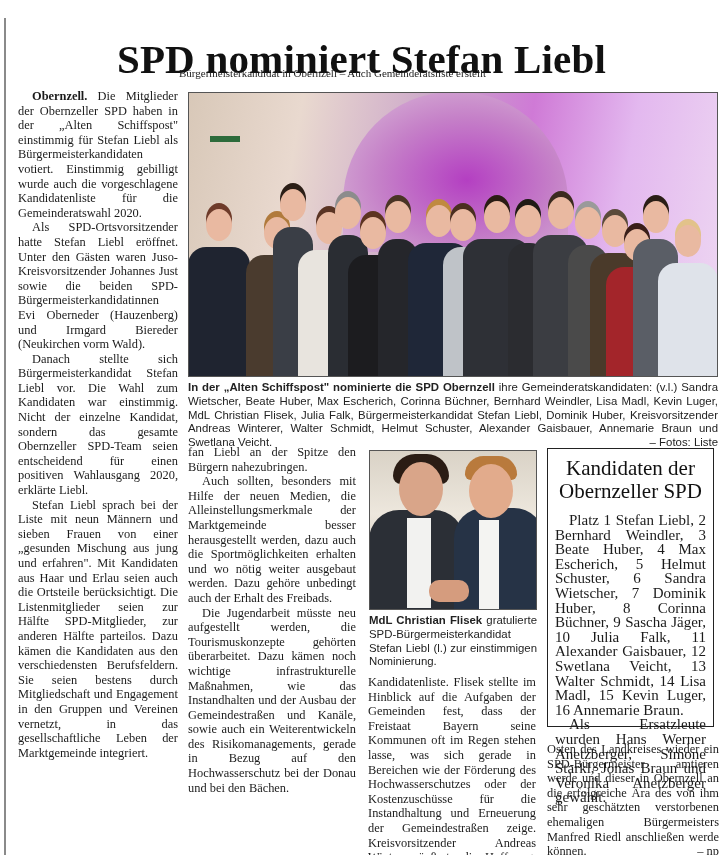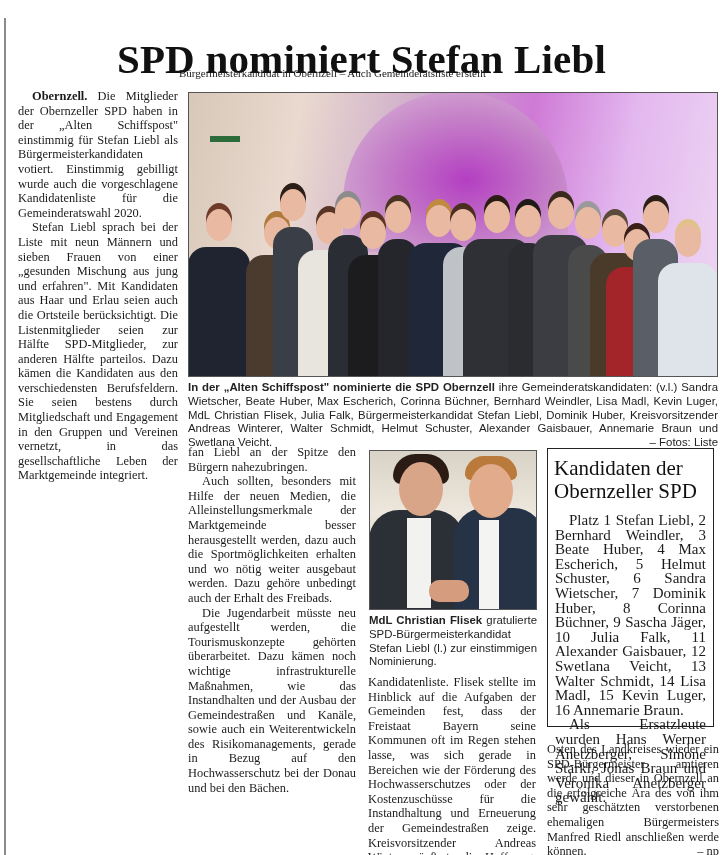--- a/index.html
+++ b/index.html
@@ -52,38 +52,40 @@
   .photo-small .shirt1 { position: absolute; left: 38px; top: 68px; width: 24px; height: 90px; background: #f2f2f0; }
   .photo-small .shirt2 { position: absolute; left: 110px; top: 70px; width: 20px; height: 90px; background: #f4f4f2; }
   .photo-small .hands { position: absolute; left: 60px; top: 130px; width: 40px; height: 22px; background: #d59c7e; border-radius: 10px; }
 
   .caption-small { position: absolute; left: 369px; top: 614px; width: 168px;
                    font-family: "Liberation Sans", sans-serif; font-size: 11.4px; line-height: 13.8px; color: #222;
                    text-align: justify; }
 
   .infobox { position: absolute; left: 547px; top: 448px; width: 165px; height: 277px;
              border: 1.5px solid #222; padding: 0 0 0 0; }
-  .infobox .box-title { margin: 8px 6px 10px 6px; 
+  .infobox .box-title { margin: 8px 6px 10px 6px; text-align: center;
                         font-family: "Liberation Serif", serif; font-size: 21px; line-height: 23px; color: #111; }
   .infobox .box-body { margin: 0 7px; font-family: "Liberation Serif", serif; font-size: 15px; line-height: 14.6px;
                        text-align: justify; color: #1b1b1b; }
   .infobox .box-body p { margin: 0; text-indent: 14px; }
 
   .photo-frame { position: absolute; border: 1px solid #555; box-sizing: border-box; }
 </style>
 </head>
 <body>
 
 <div class="leftrule"></div>
 
 <h1 class="headline">SPD nominiert Stefan Liebl</h1>
 <div class="subhead">Bürgermeisterkandidat in Obernzell – Auch Gemeinderatsliste erstellt</div>
 
 <div class="col" id="col1">
   <p><b>Obernzell.</b> <span>Die Mitglieder der Obernzeller SPD haben in der „Alten Schiffspost" einstimmig für Stefan Liebl als Bürgermeisterkandidaten votiert. Einstimmig gebilligt wurde auch die vorgeschlagene Kandidatenliste für die Gemeinderatswahl 2020.</span></p>
+  <p>Als SPD-Ortsvorsitzender hatte Stefan Liebl eröffnet. Unter den Gästen waren Juso-Kreisvorsitzender Johannes Just sowie die beiden SPD-Bürgermeisterkandidatinnen Evi Oberneder (Hauzenberg) und Irmgard Biereder (Neukirchen vorm Wald).</p>
+  <p>Danach stellte sich Bürgermeisterkandidat Stefan Liebl vor. Die Wahl zum Kandidaten war einstimmig. Nicht der einzelne Kandidat, sondern das gesamte Obernzeller SPD-Team seien entscheidend für einen positiven Wahlausgang 2020, erklärte Liebl.</p>
   <p>Stefan Liebl sprach bei der Liste mit neun Männern und sieben Frauen von einer „gesunden Mischung aus jung und erfahren". Mit Kandidaten aus Haar und Erlau seien auch die Ortsteile berücksichtigt. Die Listenmitglieder seien zur Hälfte SPD-Mitglieder, zur anderen Hälfte parteilos. Dazu kämen die Kandidaten aus den verschiedensten Berufsfeldern. Sie seien bestens durch Mitgliedschaft und Engagement in den Gruppen und Vereinen vernetzt, in das gesellschaftliche Leben der Marktgemeinde integriert.</p>
 
 </div>
 
 <div class="photo-main" title="Gruppenfoto der Obernzeller SPD-Kandidaten in der Alten Schiffspost">
   <div class="arch"></div>
   <div class="exit-sign"></div>
   <div class="floor"></div>
   <div class="crowd" id="crowd">
       <div class="person" style="left: 0px; width: 62px; height: 168px;">

